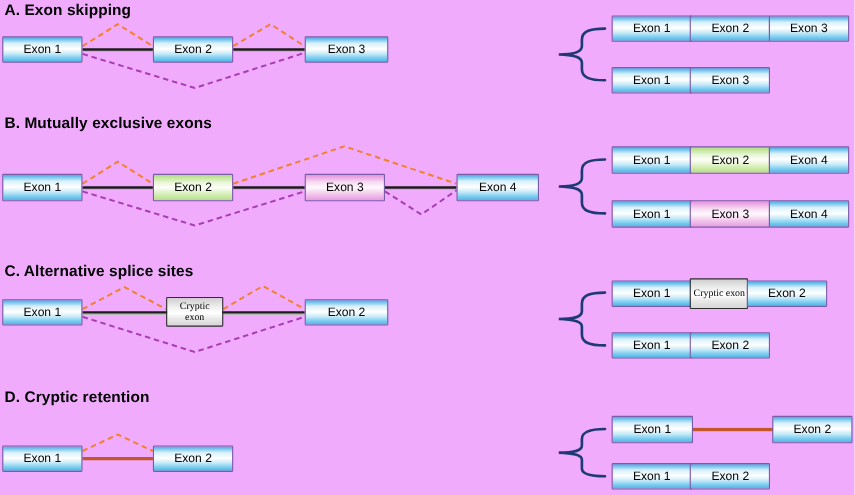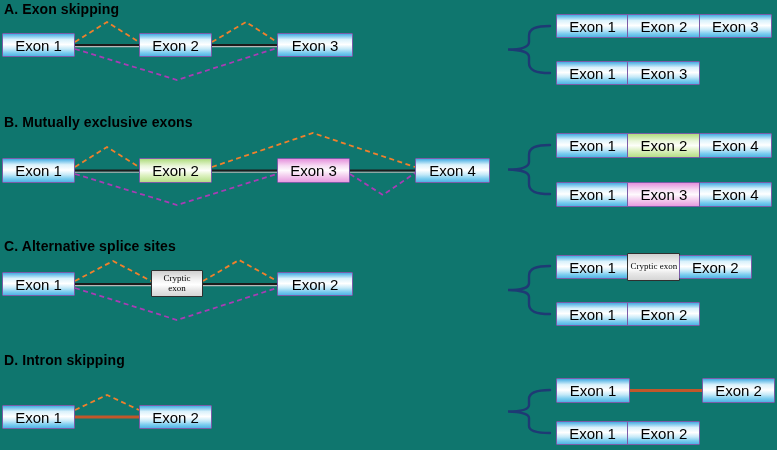--- a/index.html
+++ b/index.html
@@ -1,28 +1,28 @@
 <!DOCTYPE html>
 <html><head>
 <meta charset="utf-8">
 <style>
   html,body { margin:0; padding:0; background:#ffffff; }
   #canvas {
-    position:relative; width:777px; height:450px; background:#0f766e;
+    position:relative; width:777px; height:450px; background:#f0abfc;
     font-family:"Liberation Sans", sans-serif; overflow:hidden;
   }
   #art { position:absolute; left:0; top:0; z-index:0; }
   .title {
     position:absolute; left:4px; font-weight:bold; font-size:14px;
     color:#000; z-index:2; white-space:nowrap; letter-spacing:0.1px;
   }
   .exon {
     position:absolute; z-index:2; box-sizing:border-box;
     display:flex; align-items:center; justify-content:center;
-    font-size:15px; color:#000; border:1.6px solid #7B5CA8; border-radius:1px;
+    font-size:11px; color:#000; border:1.6px solid #7B5CA8; border-radius:1px;
     text-align:center;
   }
   .blue  { background:linear-gradient(180deg,#44ACE2 0%,#D9F1FB 25%,#FFFFFF 48%,#C4E9F8 68%,#7CCDEF 85%,#4FB4E5 100%); }
   .green { background:linear-gradient(180deg,#AFDC7E 0%,#E9F6D8 30%,#FDFEF9 50%,#DFF2C4 70%,#B5DF86 100%); }
   .pink  { background:linear-gradient(180deg,#E591DC 0%,#F7DCF4 30%,#FEF9FD 50%,#F5D2F0 70%,#E79BDF 100%); }
   .gray  {
     background:linear-gradient(180deg,#CFCFCF 0%,#F2F2F2 35%,#FFFFFF 55%,#E8E8E8 75%,#D6D6D6 100%);
     border:1.6px solid #2F2F2F; font-size:9px; line-height:1.1; padding:0 2px;font-family:Liberation Serif, serif;
   }
   .product { position:absolute; z-index:2; display:flex; align-items:center; }
@@ -89,21 +89,21 @@
   <div class="product" style="left:556px;top:14px;">
     <div class="exon blue w73 h24">Exon 1</div>
     <div class="exon blue w73 h24">Exon 2</div>
     <div class="exon blue w73 h24">Exon 3</div>
   </div>
   <div class="product" style="left:556px;top:61px;">
     <div class="exon blue w73 h24">Exon 1</div>
     <div class="exon blue w73 h24">Exon 3</div>
   </div>
 
-  <div class="title" style="top:114px;">B. Mutually exclusive exons</div>
+  <div class="title" style="top:103px;">B. Mutually exclusive exons</div>
   <div class="exon blue" style="left:2px;top:158px;width:73px;height:25px;">Exon 1</div>
   <div class="exon green" style="left:139px;top:158px;width:73px;height:25px;">Exon 2</div>
   <div class="exon pink" style="left:277px;top:158px;width:73px;height:25px;">Exon 3</div>
   <div class="exon blue" style="left:415px;top:158px;width:75px;height:25px;">Exon 4</div>
 
   <div class="product" style="left:556px;top:133px;">
     <div class="exon blue w73 h25">Exon 1</div>
     <div class="exon green w73 h25">Exon 2</div>
     <div class="exon blue w73 h25">Exon 4</div>
   </div>
@@ -121,21 +121,21 @@
   <div class="product" style="left:556px;top:253px;height:28px;">
     <div class="exon blue w73 h24">Exon 1</div>
     <div class="exon gray w53 h28">Cryptic exon</div>
     <div class="exon blue w73 h24">Exon 2</div>
   </div>
   <div class="product" style="left:556px;top:302px;">
     <div class="exon blue w73 h24">Exon 1</div>
     <div class="exon blue w73 h24">Exon 2</div>
   </div>
 
-  <div class="title" style="top:352px;">D. Intron skipping</div>
+  <div class="title" style="top:352px;">D. Cryptic retention</div>
   <div class="exon blue" style="left:2px;top:405px;width:73px;height:24px;">Exon 1</div>
   <div class="exon blue" style="left:139px;top:405px;width:73px;height:24px;">Exon 2</div>
 
   <div class="exon blue" style="left:556px;top:378px;width:74px;height:25px;">Exon 1</div>
   <div class="intron-seg" style="left:629px;top:389px;width:74px;"></div>
   <div class="exon blue" style="left:702px;top:378px;width:73px;height:25px;">Exon 2</div>
 
   <div class="product" style="left:556px;top:421px;">
     <div class="exon blue w73 h24">Exon 1</div>
     <div class="exon blue w73 h24">Exon 2</div>

